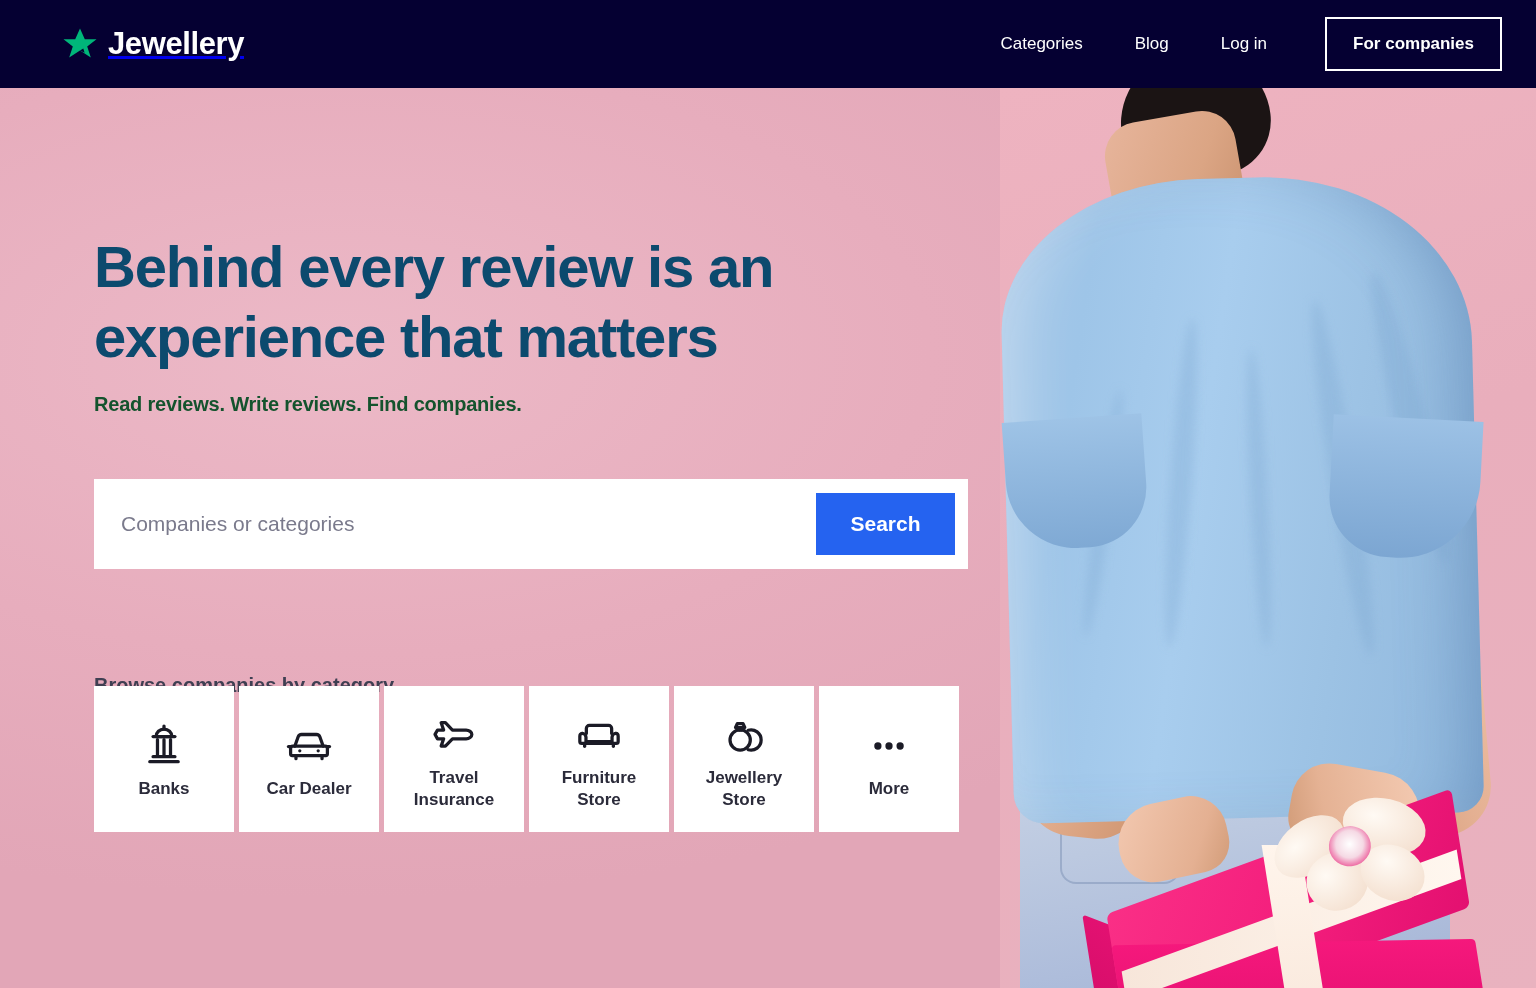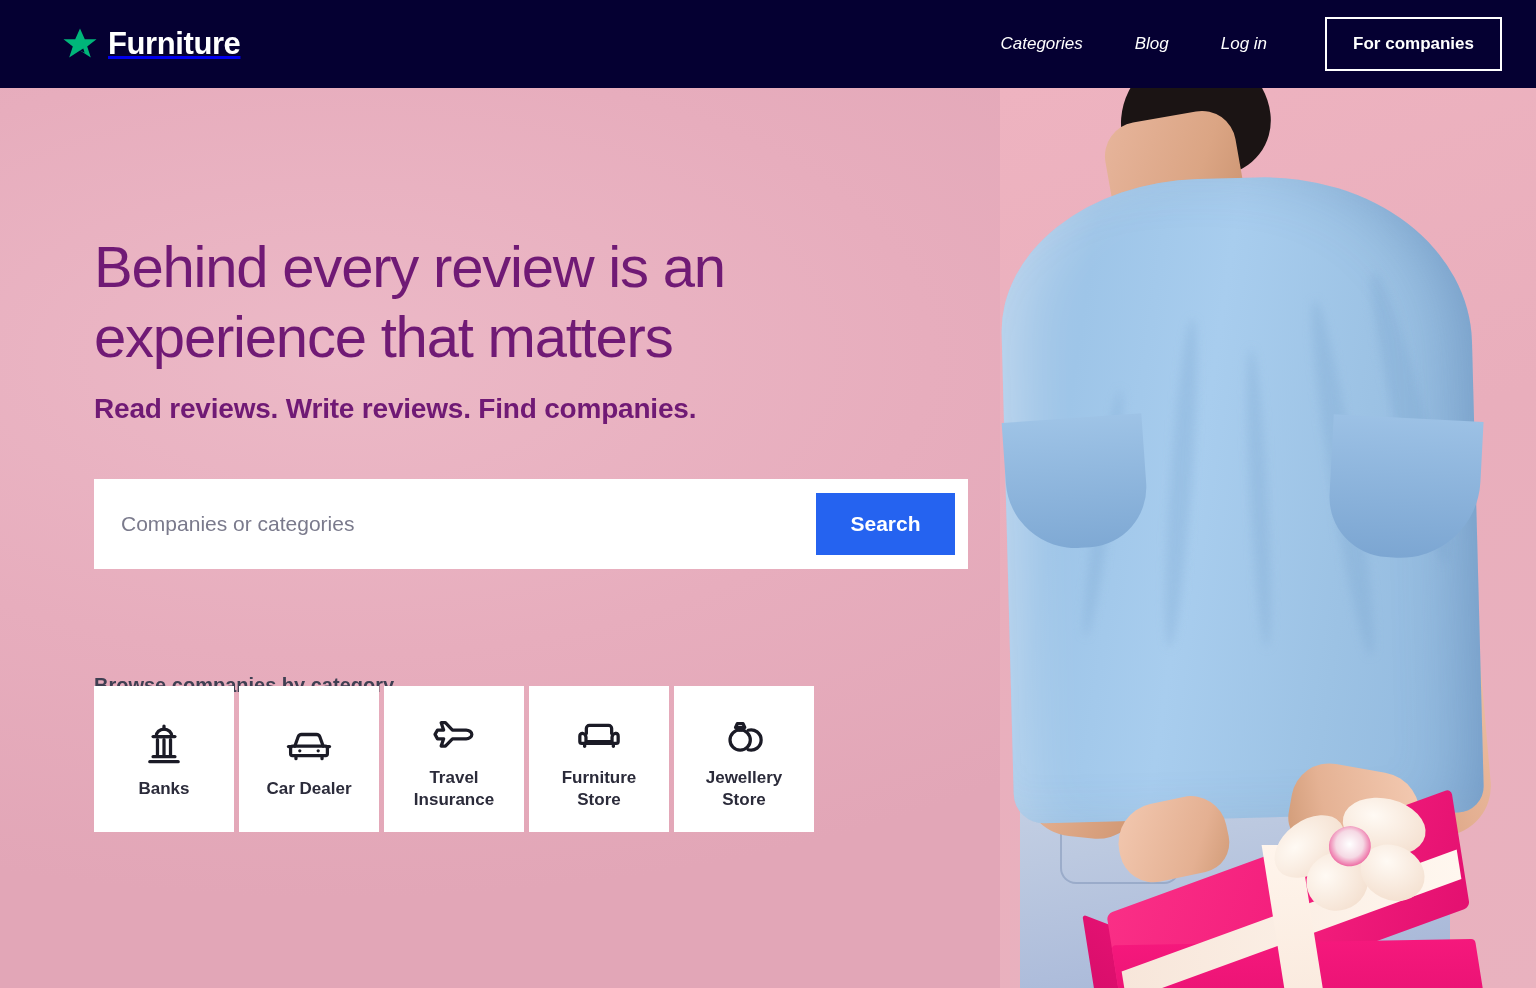--- a/index.html
+++ b/index.html
@@ -206,48 +206,47 @@
     letter-spacing:-0.4px;
   }
   nav.mainnav {
     margin-left:auto; margin-right:18px;
     display:flex; align-items:center; gap:0;
   }
   .nav-link {
     color:#ffffff; font-size:17px; font-weight:400;
     padding:0 26px; text-decoration:none; cursor:pointer;
     line-height:88px;
-    font-style:italic;
   }
   .cta-btn {
     margin-left:32px; margin-right:16px;
     border:2px solid #ffffff;
     color:#ffffff; background:transparent;
     font-size:17px; font-weight:700;
     padding:15px 26px;
     cursor:pointer;
     font-family:"Liberation Sans", sans-serif;
     white-space:nowrap;
   }
 
   
   .hero-content {
     position:absolute; left:94px; top:232px;
     width:880px; z-index:5;
   }
   h1.headline {
     font-size:58px; line-height:1.20;
-    font-weight:400; color:#701a75;
+    font-weight:700; color:#0c4a6e;
     letter-spacing:-1.2px;
     max-width:760px;
   }
   p.subhead {
     margin-top:22px;
-    font-size:28px; font-weight:700;
-    color:#701a75; letter-spacing:-0.2px;
+    font-size:20px; font-weight:700;
+    color:#14532d; letter-spacing:-0.2px;
   }
 
   
   .searchbar {
     position:absolute; left:94px; top:479px;
     width:874px; height:90px;
     background:#ffffff;
     display:flex; align-items:center;
     padding:4px 13px;
     z-index:5;
@@ -338,21 +337,21 @@
   </div>
 
   <header class="topbar">
     <a class="logo" href="#">
       <span class="logo-star">
         <svg class="logo-star" viewBox="0 0 24 24" aria-hidden="true">
           <polygon fill="#00b67a" points="12,1.6 15.2,8.9 23,8.9 16.8,13.6 19.2,21 12,16.4 4.8,21 7.2,13.6 1,8.9 8.8,8.9"></polygon>
           <polygon fill="#050032" points="12,16.4 14.2,15 15.1,17.9"></polygon>
         </svg>
       </span>
-      <span class="logo-text">Furniture</span>
+      <span class="logo-text">Jewellery</span>
     </a>
 
     <nav class="mainnav">
       <a class="nav-link" href="#">Categories</a>
       <a class="nav-link" href="#">Blog</a>
       <a class="nav-link" href="#">Log in</a>
       <button class="cta-btn">For companies</button>
     </nav>
   </header>
 
@@ -430,16 +429,26 @@
           <circle cx="10" cy="14.6" r="5.3"></circle>
           <path d="M14.2 9.5 A5.3 5.3 0 1 1 14.2 19.7"></path>
           <path d="M8.5 6.1 L11.5 6.1 L12.4 8.1 L7.6 8.1 Z"></path>
           <line x1="8.9" y1="8.1" x2="9.6" y2="9.4"></line>
           <line x1="11.1" y1="8.1" x2="10.4" y2="9.4"></line>
         </svg>
       </span>
       <span class="cat-label">Jewellery Store</span>
     </a>
 
+    <a class="cat-card" href="#">
+      <span class="cat-icon">
+        <svg width="46" height="46" viewBox="0 0 24 24">
+          <circle cx="6.2" cy="12" r="1.9" fill="#1b1b26"></circle>
+          <circle cx="12" cy="12" r="1.9" fill="#1b1b26"></circle>
+          <circle cx="17.8" cy="12" r="1.9" fill="#1b1b26"></circle>
+        </svg>
+      </span>
+      <span class="cat-label">More</span>
+    </a>
 
   </div>
 
 </div>
 
 </body></html>

